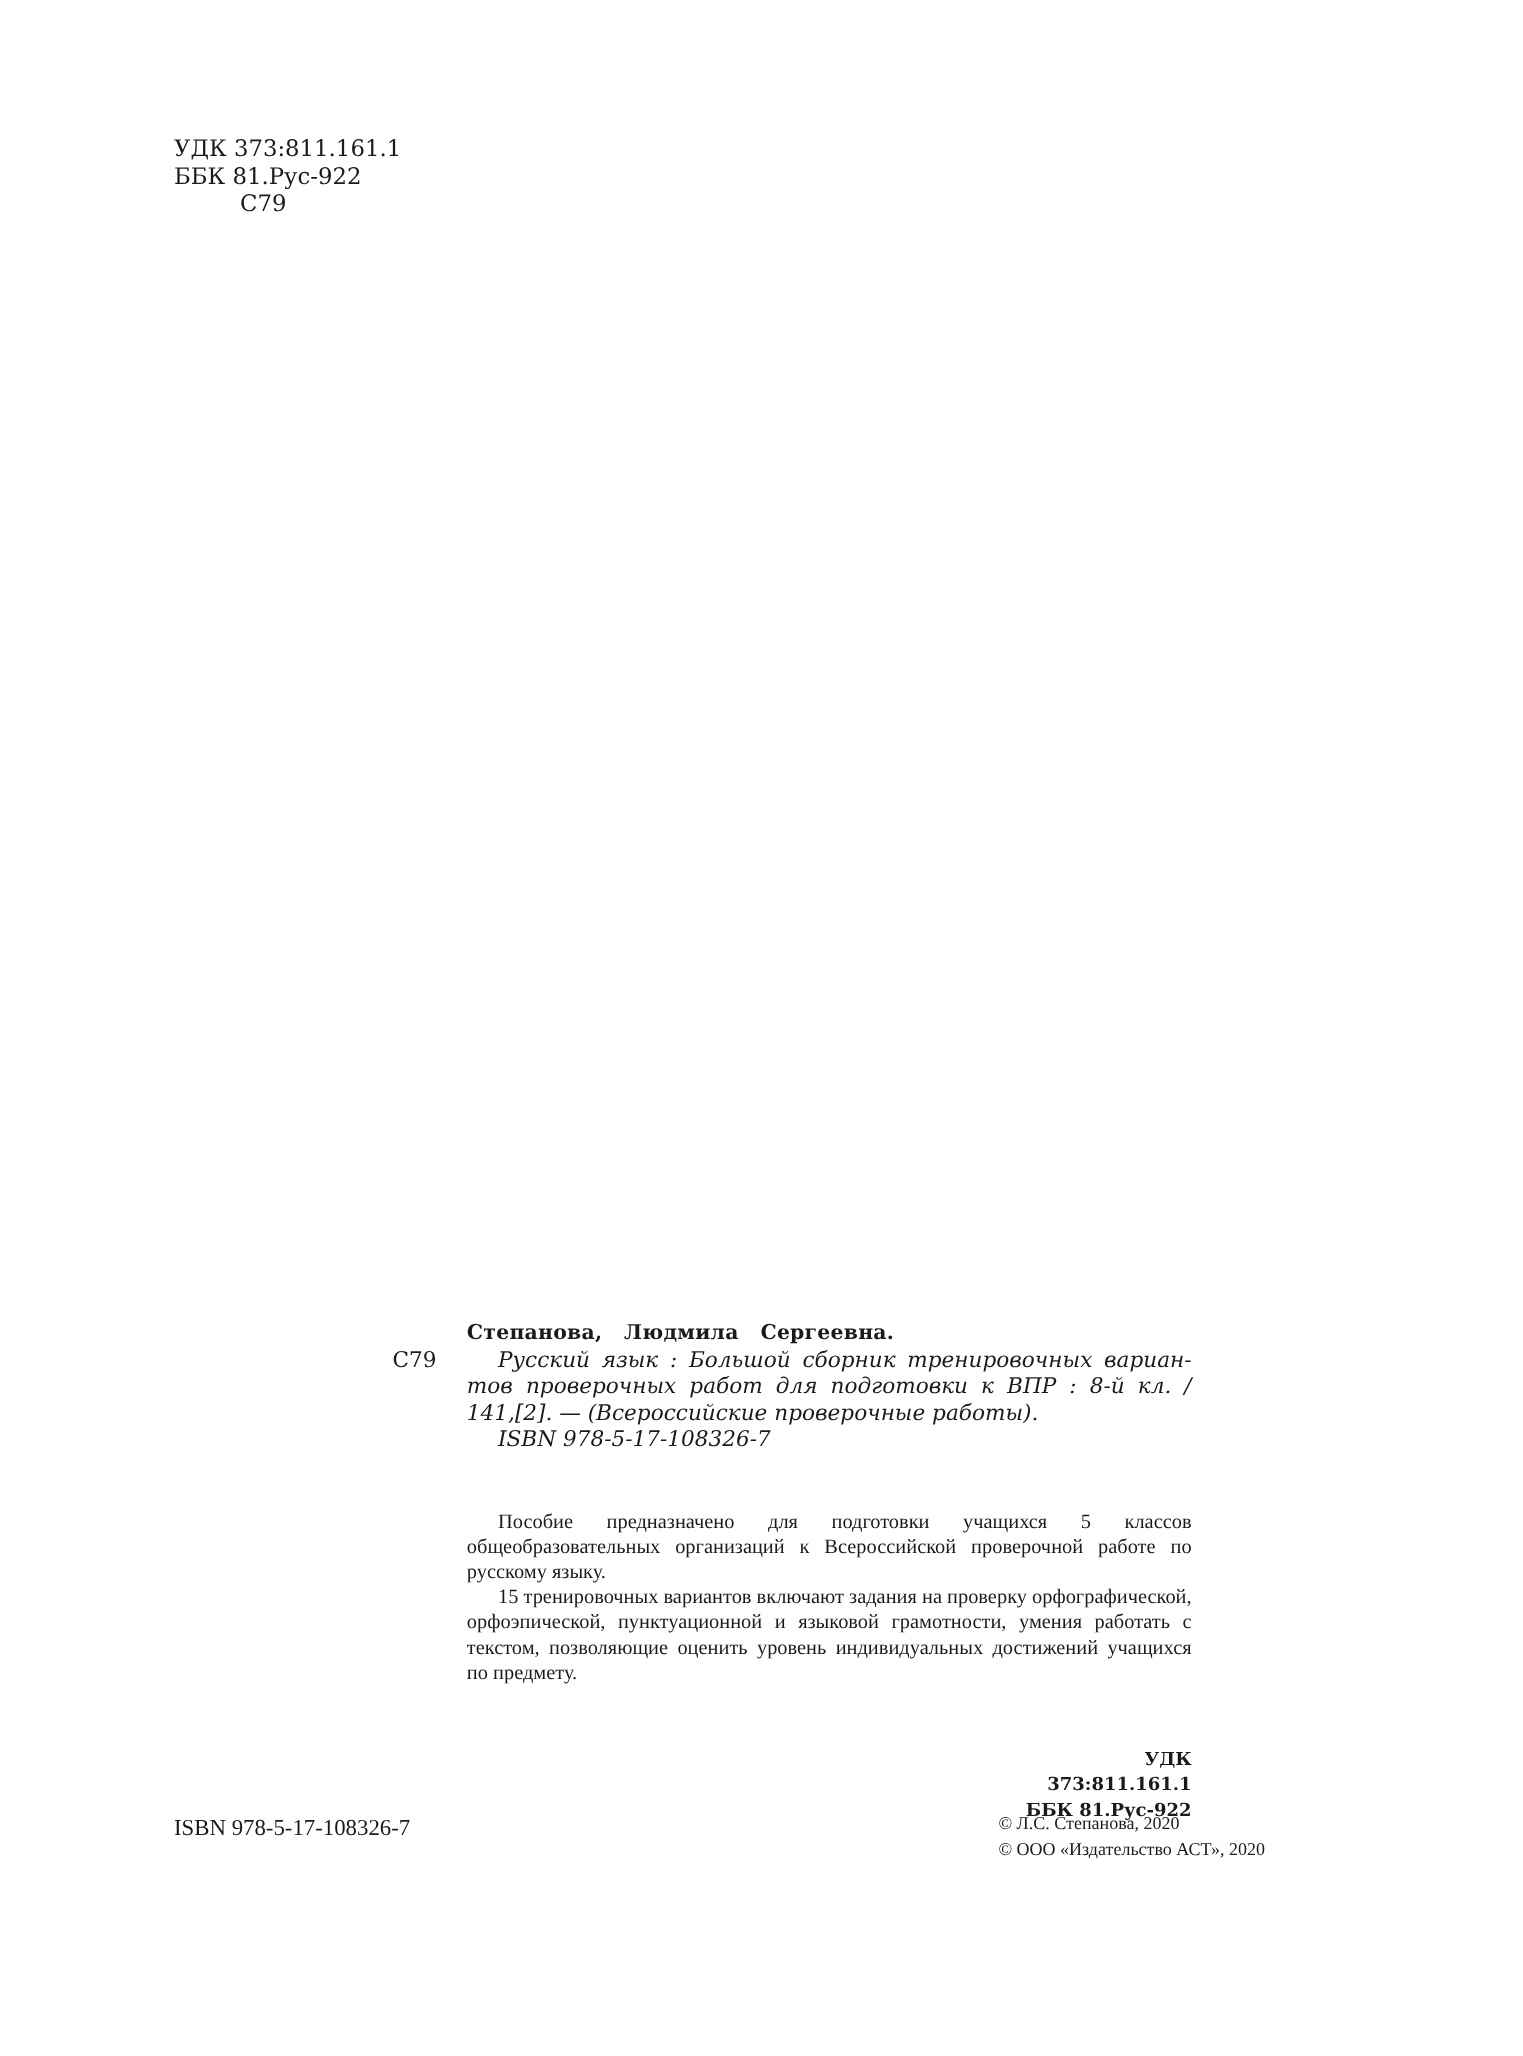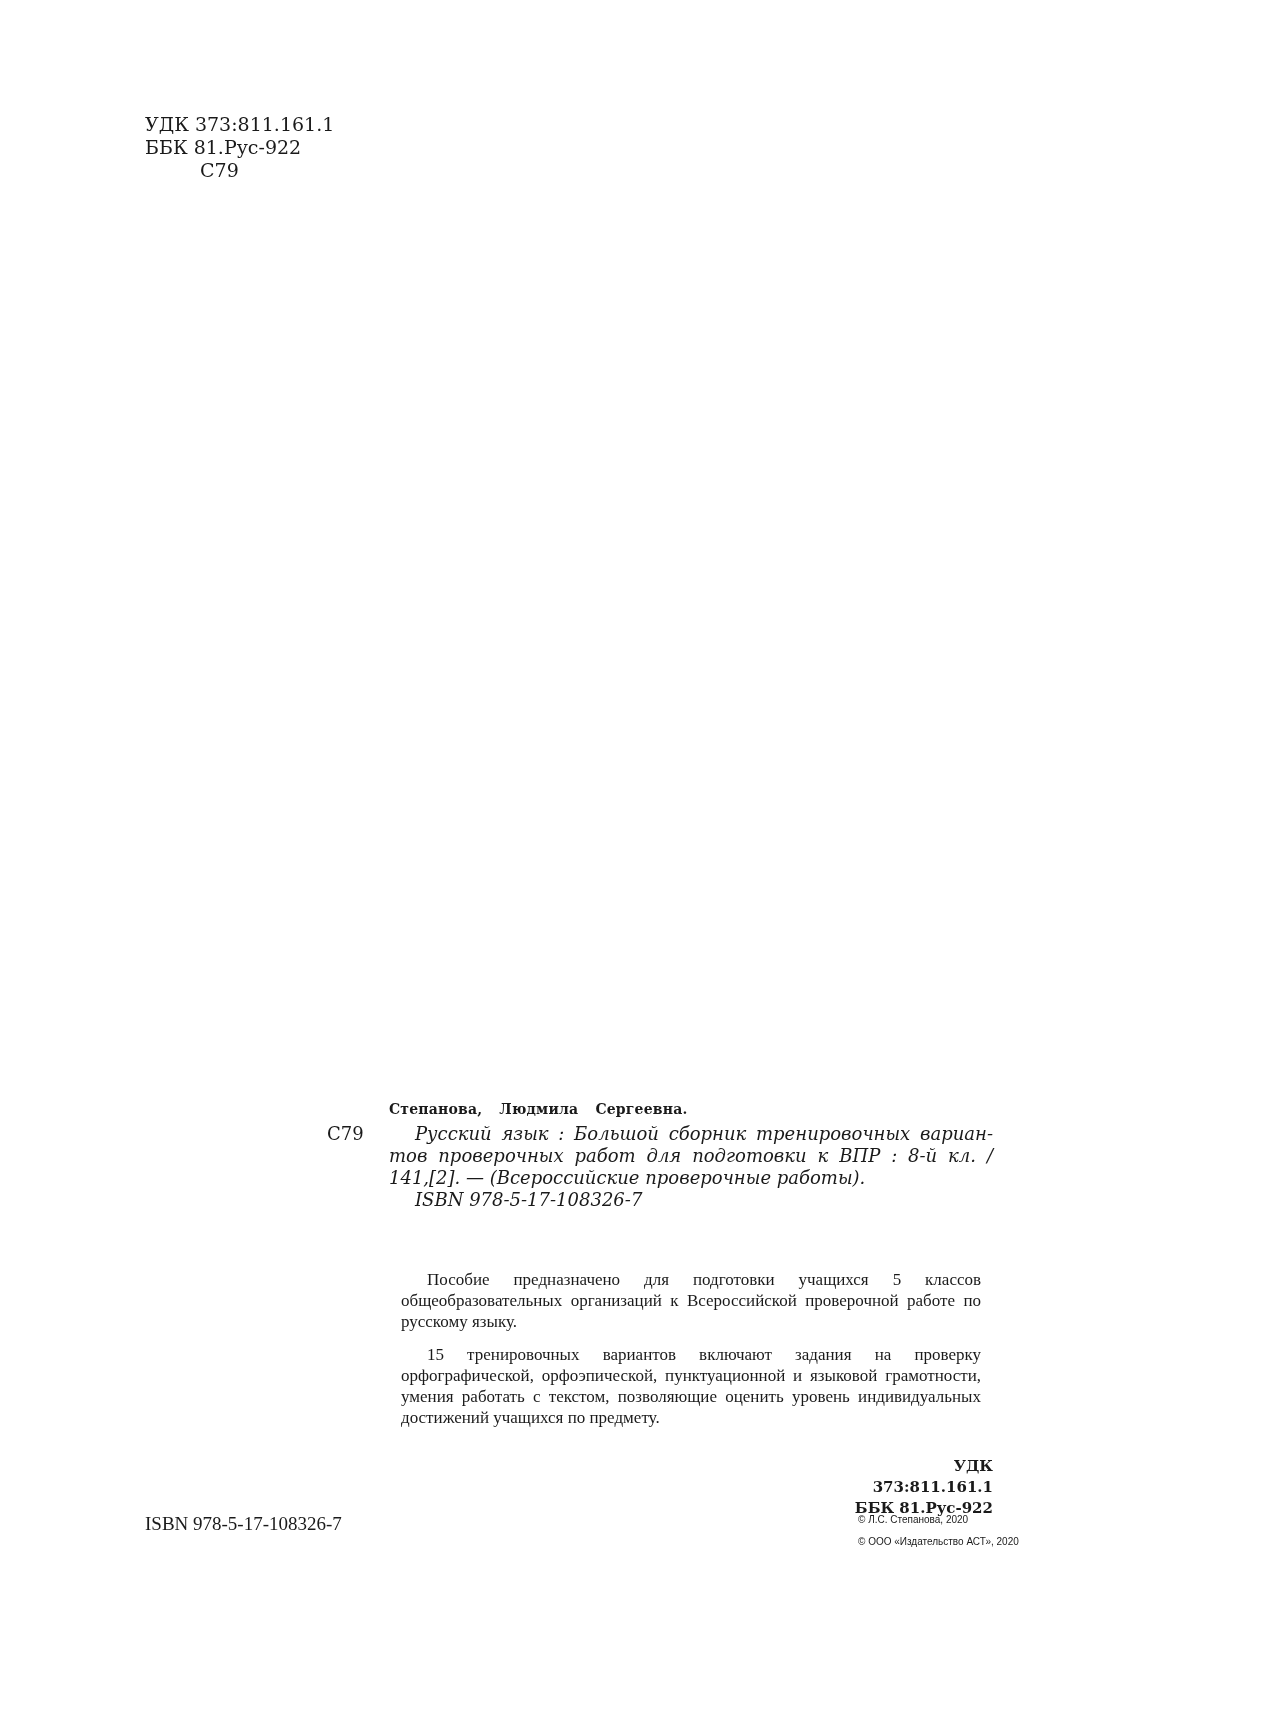--- a/index.html
+++ b/index.html
@@ -3,32 +3,32 @@
 <meta charset="utf-8">
 <style>
   html, body { margin: 0; padding: 0; background: #ffffff; }
   body {
     width: 1269px; height: 1713px; position: relative; overflow: hidden;
     font-family: "DejaVu Serif", "Liberation Serif", serif; color: #1a1a1a;
   }
   .abs { position: absolute; }
   .top-codes { left: 145px; top: 113px; font-size: 19px; line-height: 23px; }
   .top-codes .c79 { padding-left: 55px; }
-  .author { left: 389px; top: 1101px; font-size: 14px; font-weight: bold; word-spacing: 12px; letter-spacing: 0.2px; }
+  .author { left: 389px; top: 1101px; font-size: 17px; font-weight: bold; word-spacing: 12px; letter-spacing: 0.2px; }
   .c79-side { left: 327px; top: 1123px; font-size: 18px; }
   .bib-block { left: 389px; top: 1123px; width: 604px; font-size: 18px; line-height: 22px; }
   .bib-block .line { display: block; text-align: justify; text-align-last: justify; font-style: italic; }
   .bib-block .line.first { padding-left: 26px; }
   .bib-block .line.last { text-align-last: left; }
   .bib-block .line.isbn { padding-left: 26px; text-align-last: left; }
   .annot { left: 389px; top: 1257px; width: 604px; font-family: "Liberation Serif", serif; font-size: 17px; line-height: 21px; }
-  .annot p { margin: 12px; text-indent: 26px; text-align: justify; }
+  .annot p { margin: 0; text-indent: 26px; text-align: justify; }
   .right-codes { left: 838px; top: 1456px; width: 155px; text-align: right; font-size: 15px; font-weight: bold; line-height: 21px; }
   .bottom-isbn { left: 145px; top: 1513px; font-family: "Liberation Serif", serif; font-size: 19px; }
-  .copyrights { left: 858px; top: 1509px; font-family: Liberation Sans, sans-serif; font-size: 10px; line-height: 22px; }
+  .copyrights { left: 832px; top: 1509px; font-family: Liberation Serif, serif; font-size: 15px; line-height: 22px; }
 </style>
 </head>
 <body>
 
 <div class="abs top-codes">
   <div>УДК 373:811.161.1</div>
   <div>ББК 81.Рус-922</div>
   <div class="c79">С79</div>
 </div>
 

